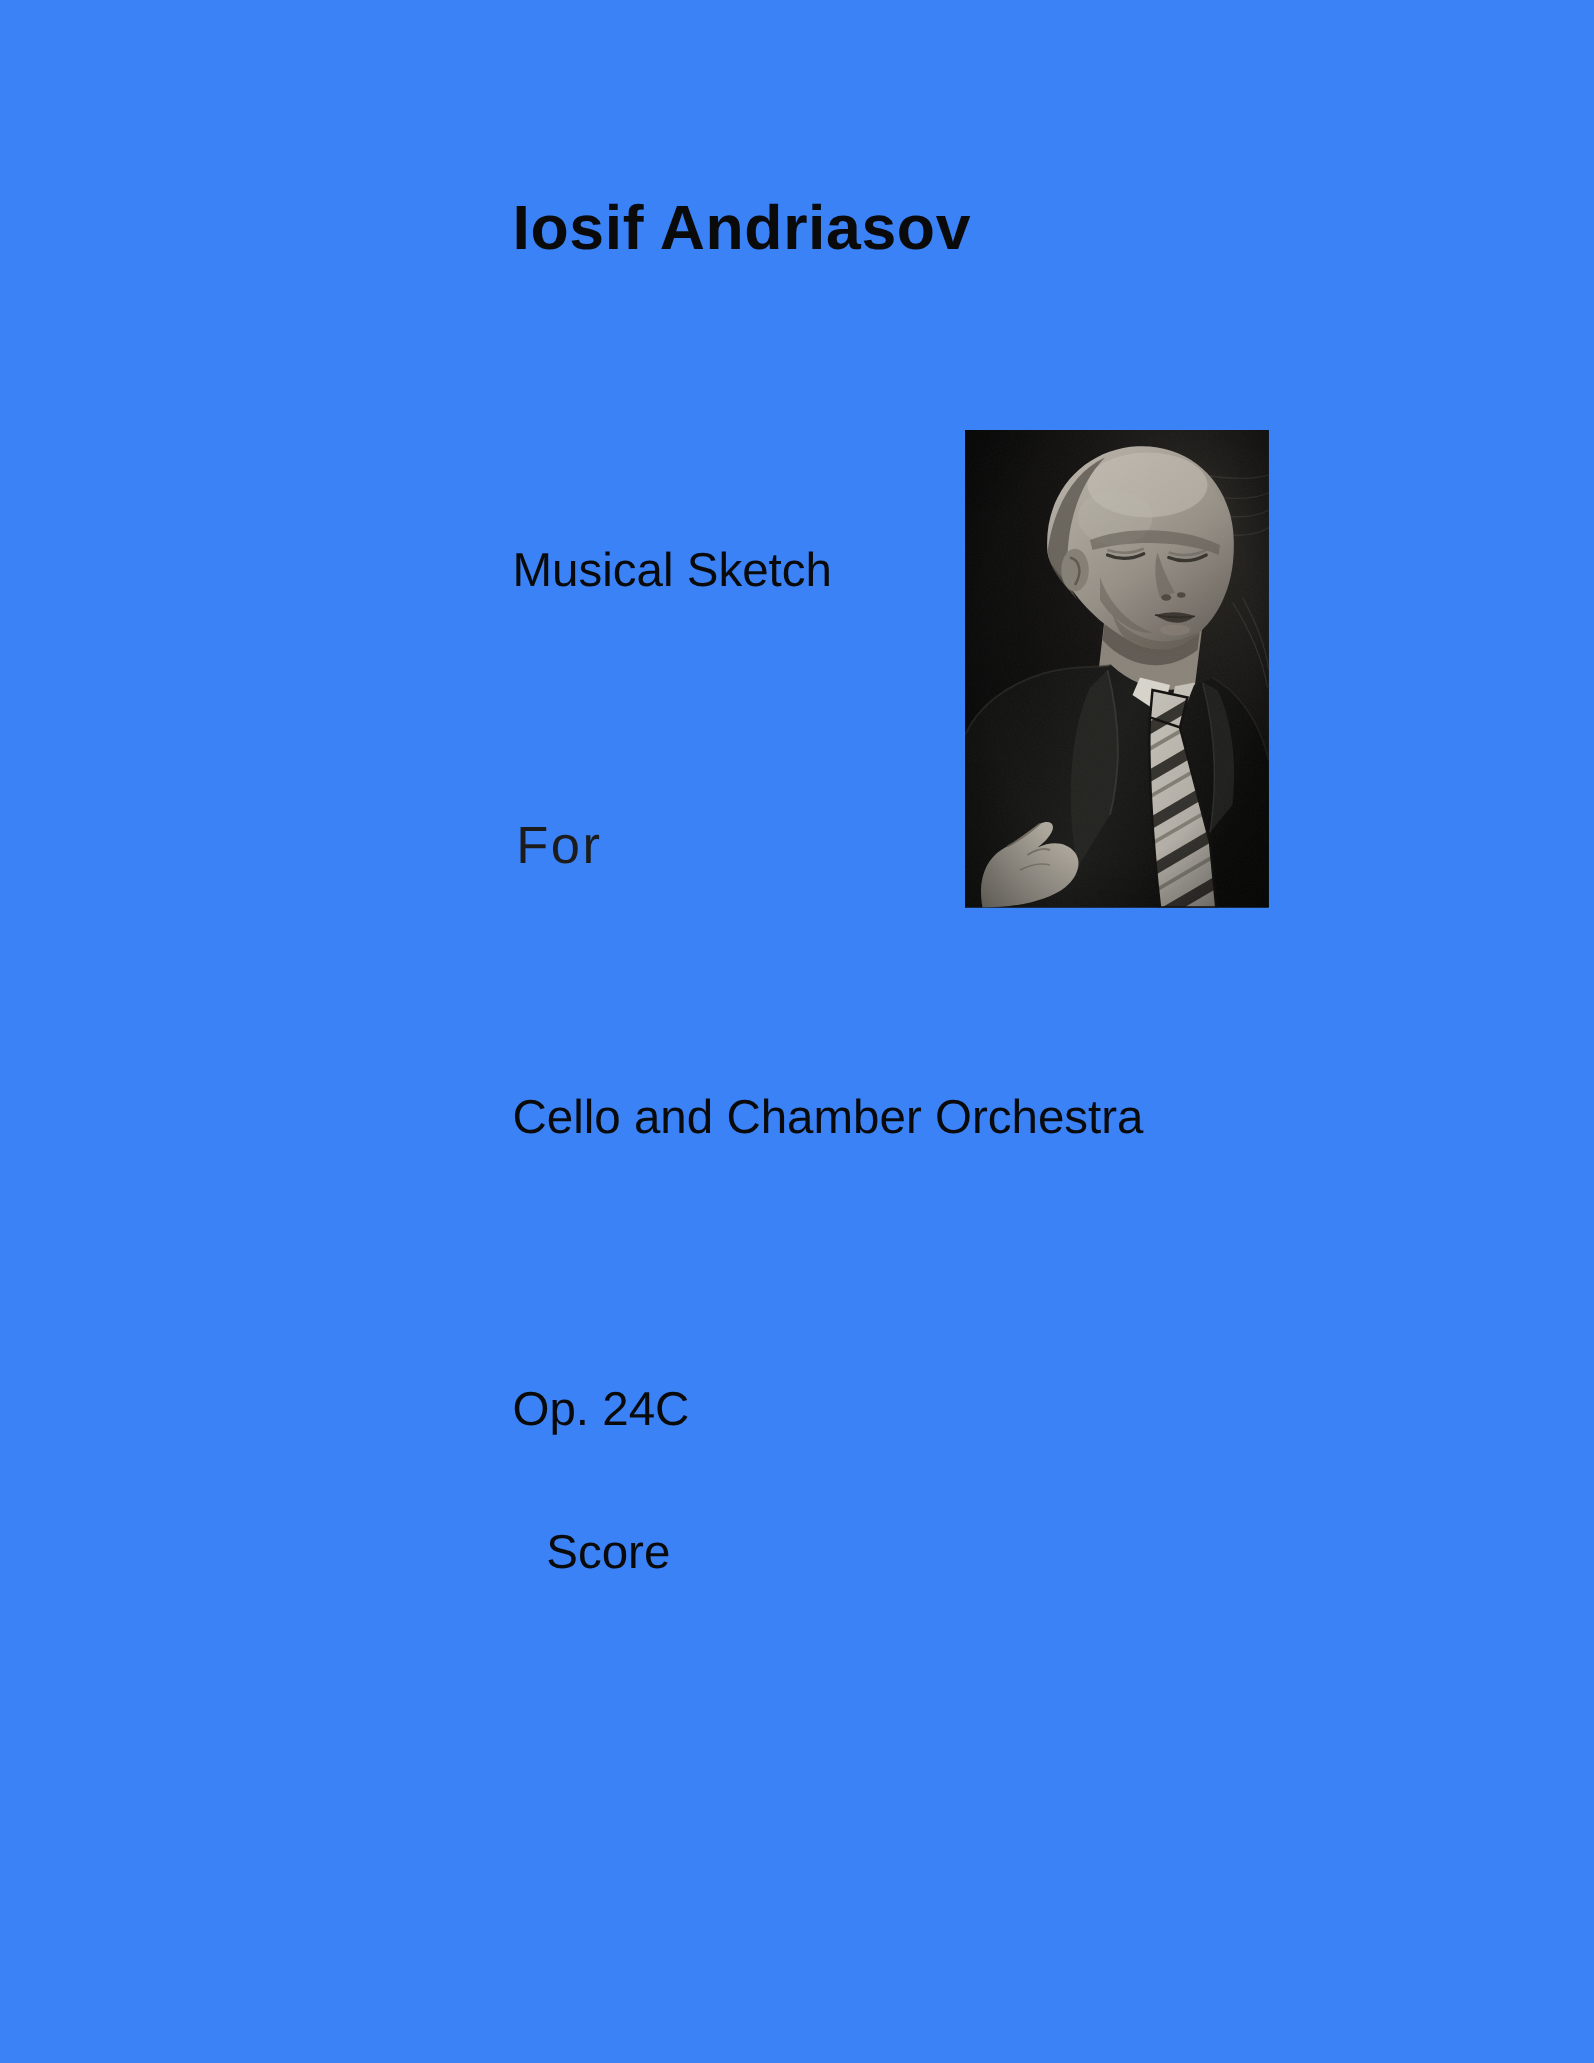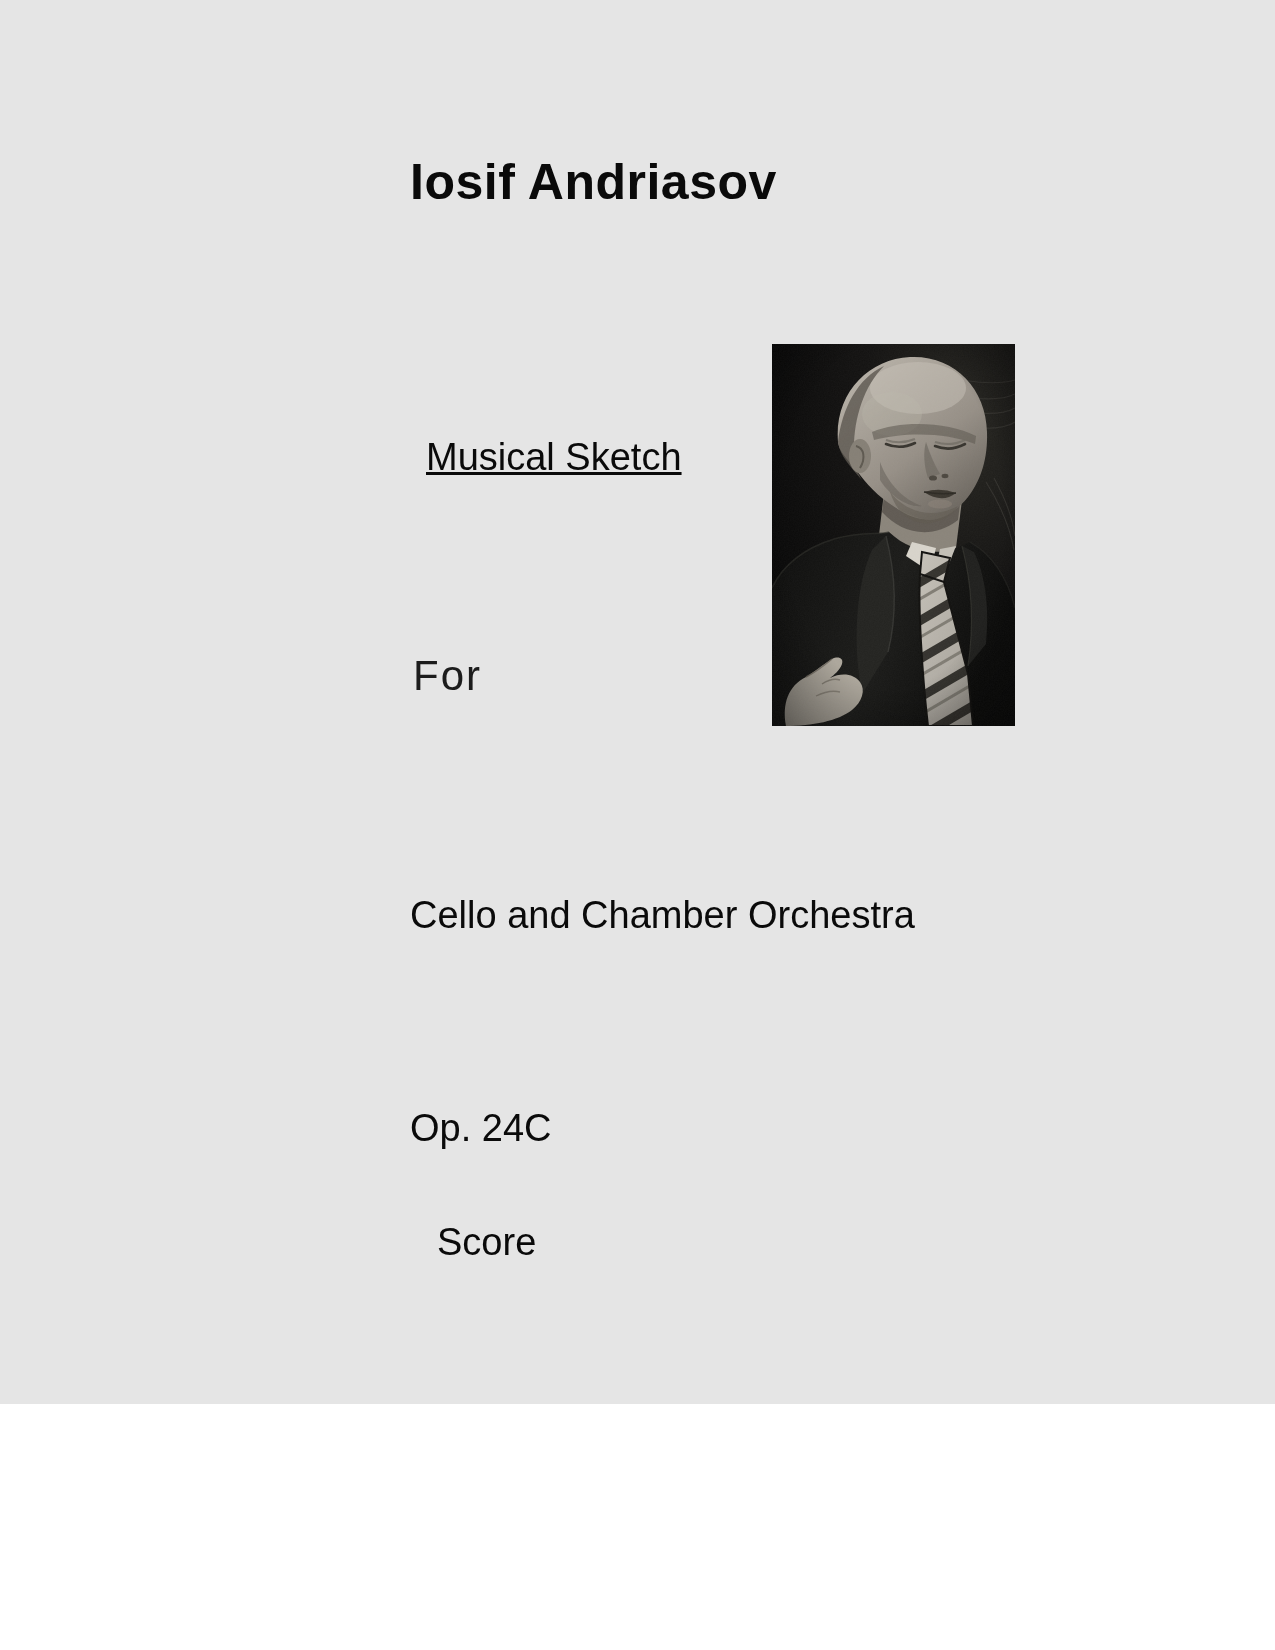--- a/index.html
+++ b/index.html
@@ -3,48 +3,48 @@
 <meta charset="utf-8">
 <style>
   html, body {
     margin: 0;
     padding: 0;
     background: #ffffff;
   }
   .page {
     position: relative;
     width: 1275px;
-    height: 1404px;
-    background: #e5e5e5;
+    height: 1650px;
+    background: #3b82f6;
     overflow: hidden;
     font-family: "Liberation Sans", "DejaVu Sans", sans-serif;
     color: #0a0a0a;
   }
   .abs { position: absolute; white-space: nowrap; }
   .composer {
     left: 410px; top: 153px;
     font-size: 50px;
     font-weight: 700;
     letter-spacing: 0.5px;
     margin: 0;
   }
   .bodyline {
     font-size: 38px;
     font-weight: 400;
     letter-spacing: 0px;
   }
-  .work-title   { left: 426px; top: 436px; text-decoration: underline; }
+  .work-title   { left: 410px; top: 436px; }
   .preposition  {
     left: 413px; top: 652px;
     font-family: Liberation Sans, sans-serif;
     font-size: 42px;
     letter-spacing: 2px;
     color: #1c1c1c;
   }
-  .instrumentation { left: 410px; top: 894px; }
+  .instrumentation { left: 410px; top: 873px; }
   .opus            { left: 410px; top: 1107px; }
   .edition         { left: 410px; top: 1221px; margin-left: 27px; }
   .publisher-block {
     left: 410px; top: 1388px;
     font-size: 36px;
     line-height: 1.21;
   }
   .photo {
     position: absolute;
     left: 772px; top: 344px;

